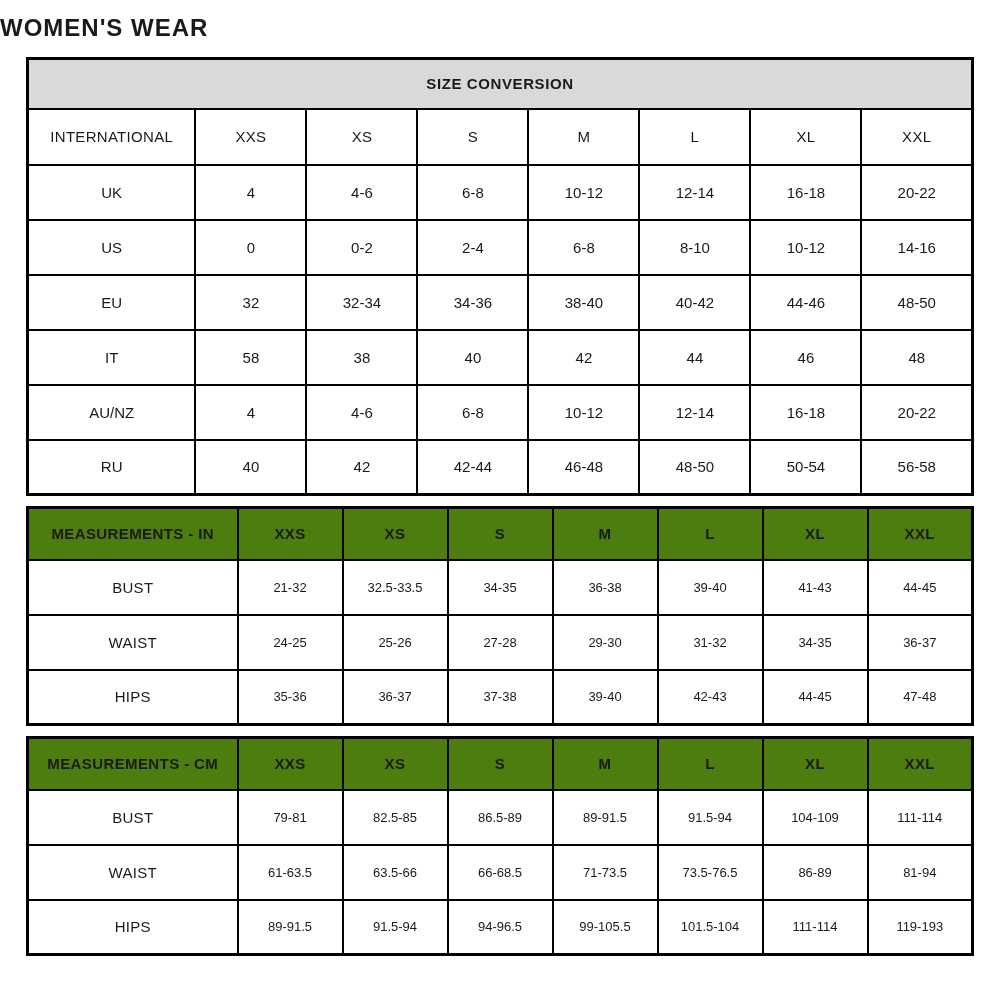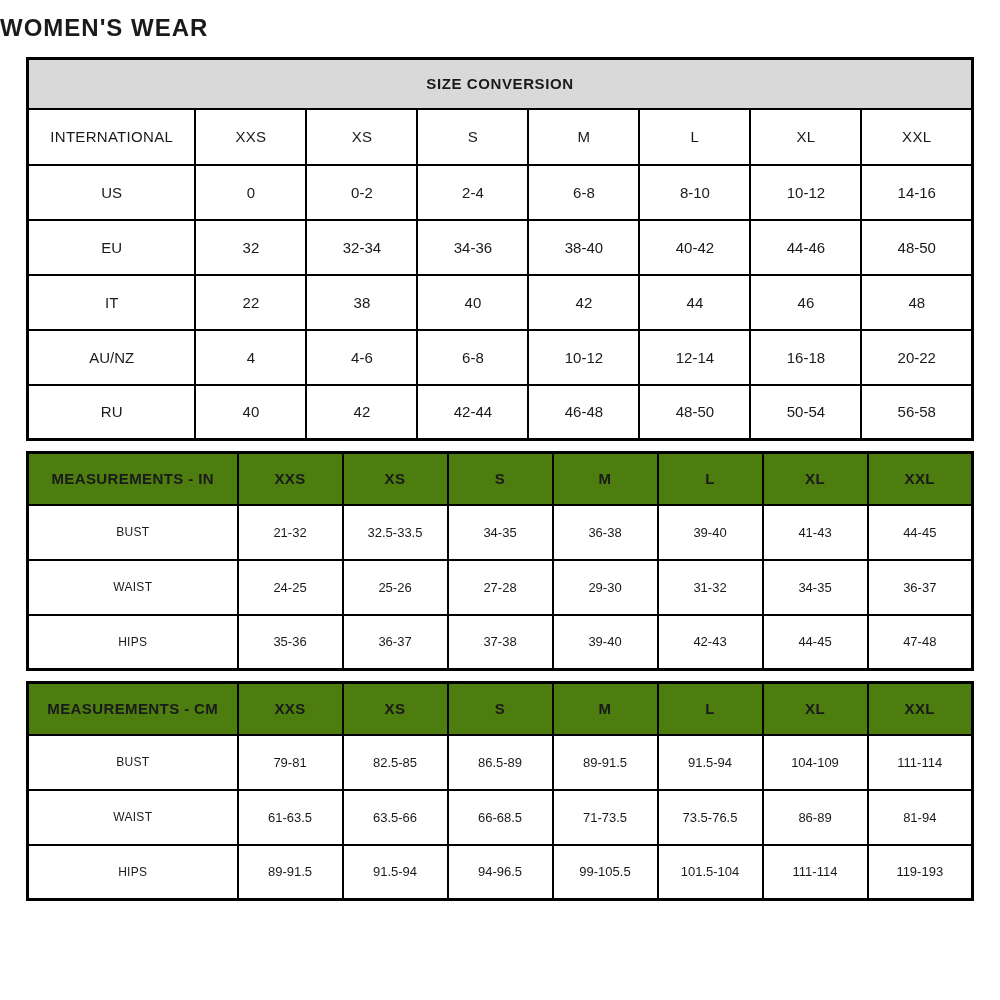--- a/index.html
+++ b/index.html
@@ -44,21 +44,21 @@
   .t1 tr.data td { height: 55px; font-size: 15px; font-weight: 400; }
   
   .tm tr.mhdr td {
     background: #4d7c0f;
     font-weight: 700;
     font-size: 15px;
     letter-spacing: 0.4px;
     height: 52px;
   }
   .tm tr.data td { height: 55px; }
-  .tm tr.data td.rowlabel { font-size: 12px; font-weight: 400; letter-spacing: 0.3px; }
+  .tm tr.data td.rowlabel { font-size: 15px; font-weight: 400; letter-spacing: 0.3px; }
   .tm tr.data td.val { font-size: 13px; font-weight: 400; }
 </style>
 </head>
 <body>
 
 <div class="page">
 
   <div class="page-title">WOMEN'S WEAR</div>
 
   <table class="tbl t1">
@@ -80,20 +80,30 @@
         <td>INTERNATIONAL</td>
         <td>XXS</td>
         <td>XS</td>
         <td>S</td>
         <td>M</td>
         <td>L</td>
         <td>XL</td>
         <td>XXL</td>
       </tr>
       <tr class="data">
+        <td>UK</td>
+        <td>4</td>
+        <td>4-6</td>
+        <td>6-8</td>
+        <td>10-12</td>
+        <td>12-14</td>
+        <td>16-18</td>
+        <td>20-22</td>
+      </tr>
+      <tr class="data">
         <td>US</td>
         <td>0</td>
         <td>0-2</td>
         <td>2-4</td>
         <td>6-8</td>
         <td>8-10</td>
         <td>10-12</td>
         <td>14-16</td>
       </tr>
       <tr class="data">
@@ -101,21 +111,21 @@
         <td>32</td>
         <td>32-34</td>
         <td>34-36</td>
         <td>38-40</td>
         <td>40-42</td>
         <td>44-46</td>
         <td>48-50</td>
       </tr>
       <tr class="data">
         <td>IT</td>
-        <td>22</td>
+        <td>58</td>
         <td>38</td>
         <td>40</td>
         <td>42</td>
         <td>44</td>
         <td>46</td>
         <td>48</td>
       </tr>
       <tr class="data">
         <td>AU/NZ</td>
         <td>4</td>

